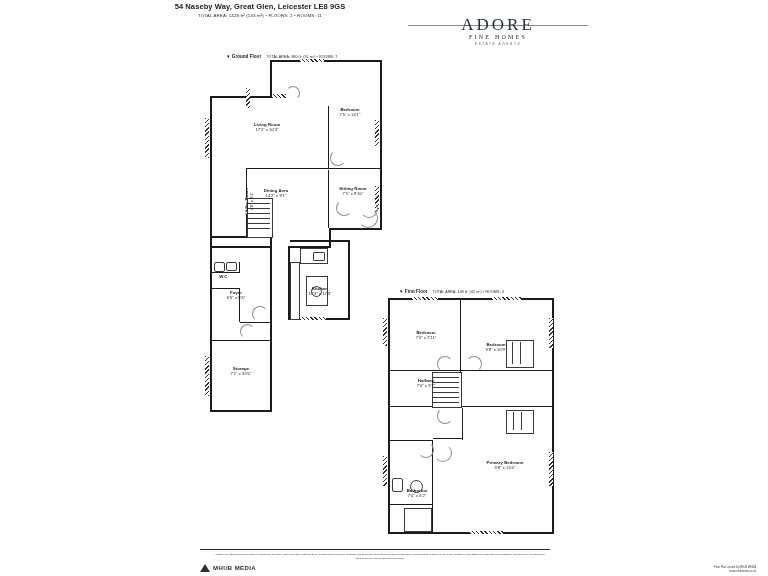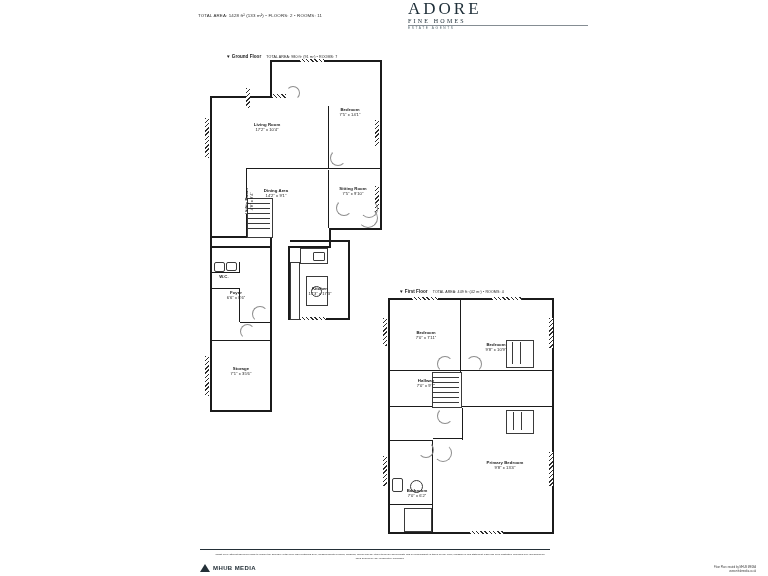--- a/index.html
+++ b/index.html
@@ -13,21 +13,21 @@
   
   .addr{
     position:absolute;left:0;top:2px;width:520px;text-align:center;
     font-size:7.5px;font-weight:bold;letter-spacing:.1px;
   }
   .addr-sub{
     position:absolute;left:0;top:13px;width:520px;text-align:center;
     font-size:4.4px;letter-spacing:.15px;color:#2a2a2a;
   }
   .brand{
-    position:absolute;right:180px;top:0px;width:180px;
+    position:absolute;right:180px;top:16px;width:180px;text-align:center;
   }
   .brand .b1{
     font-family:"Liberation Serif", serif;font-size:17px;letter-spacing:3px;
     color:#20303a;line-height:17px;
   }
   .brand .b2{
     font-family:"Liberation Serif", serif;font-size:6px;letter-spacing:2.2px;
     color:#20303a;margin-top:1px;
   }
   .brand .b3{
@@ -76,20 +76,21 @@
   .credit{
     position:absolute;right:12px;top:566px;text-align:right;
     font-size:2.6px;line-height:1.5;color:#3a3a3a;
   }
 </style>
 </head>
 <body>
 
 <div class="sheet">
 
+  <div class="addr">54 Naseby Way, Great Glen, Leicester LE8 9GS</div>
   <div class="addr-sub">TOTAL AREA: 1428 ft² (133 m²) • FLOORS: 2 • ROOMS: 11</div>
 
   <div class="brand">
     <div class="b1">ADORE</div>
     <div class="b2">FINE HOMES</div>
     <div class="b3">ESTATE AGENTS</div>
   </div>
   <div class="brand-rule"></div>
 
   <div class="floor-cap" style="left:226px;top:54px;">

